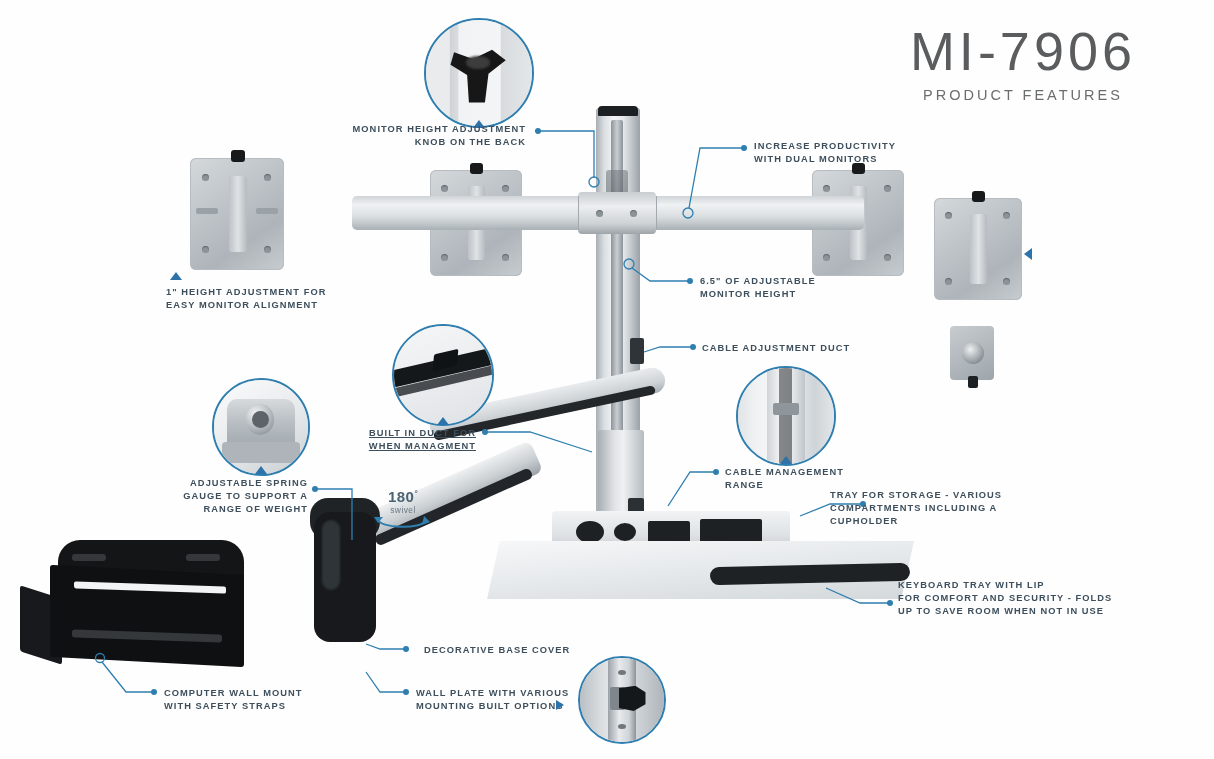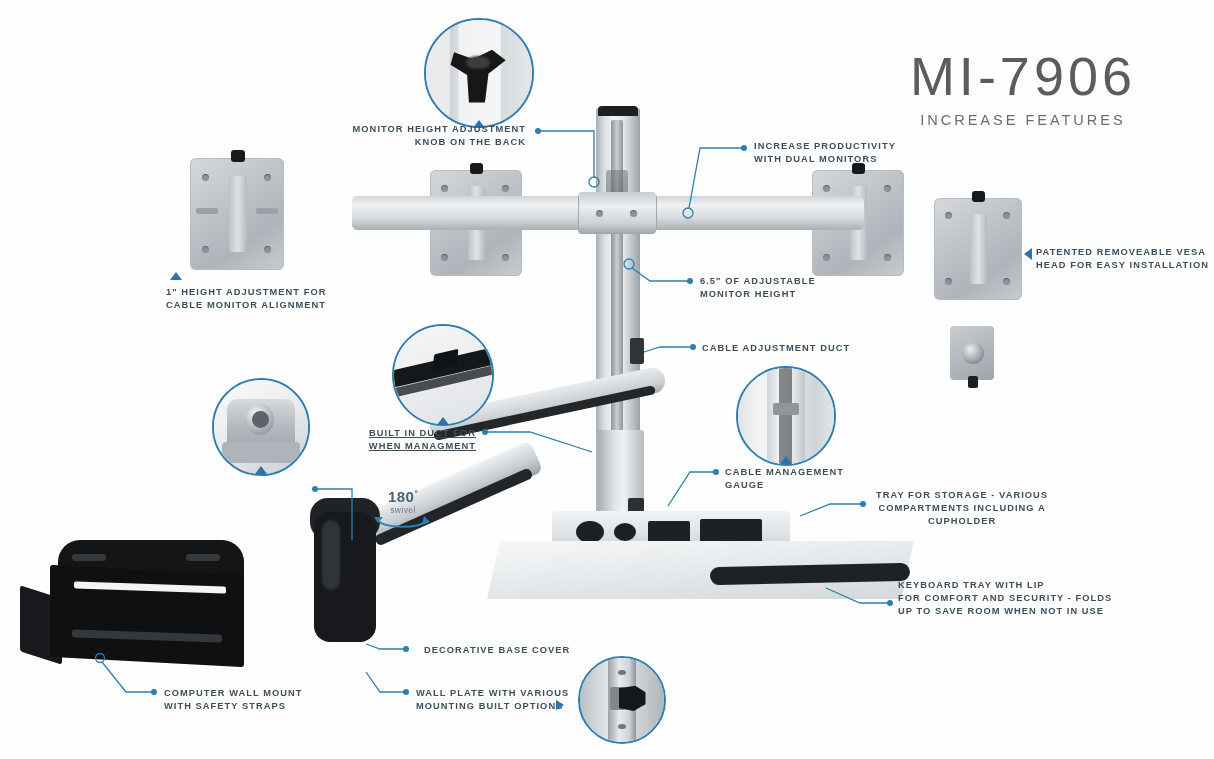--- a/index.html
+++ b/index.html
@@ -10,21 +10,21 @@
   }
   #stage{
     position:relative;
     width:1214px;
     height:759px;
     background:#fefefe;
     overflow:hidden;
   }
 
   
-  .title-block{position:absolute;right:78px;top:24px;text-align:center;margin-top:25px;}
+  .title-block{position:absolute;right:78px;top:24px;text-align:center;}
   .title-main{
     font-size:54px;letter-spacing:4px;color:#5a5c5e;font-weight:400;
     line-height:1;white-space:nowrap;
   }
   .title-sub{
     margin-top:9px;font-size:14.5px;letter-spacing:3.0px;color:#6a6c6e;
     font-weight:400;white-space:nowrap;
   }
 
   
@@ -210,21 +210,21 @@
   .swivel .deg{font-size:8px;vertical-align:super;}
   .swivel .wordwrap{font-size:8.5px;color:#6b7a84;letter-spacing:.4px;margin-top:1px;}
 </style>
 </head>
 <body>
 
 <div id="stage">
 
   <div class="title-block">
     <div class="title-main">MI-7906</div>
-    <div class="title-sub">INCREASE FEATURES</div>
+    <div class="title-sub">PRODUCT FEATURES</div>
   </div>
 
   <div>
 
     <div class="vesa" style="left:190px;top:158px;width:94px;height:112px;">
       <div class="body"></div>
       <div class="topknob" style="left:41px;top:-8px;width:14px;height:12px;"></div>
       <div class="centerbar" style="left:39px;top:18px;width:18px;height:76px;"></div>
       <div class="holev" style="left:12px;top:16px;"></div>
       <div class="holev" style="left:74px;top:16px;"></div>
@@ -420,53 +420,54 @@
   </div>
 
   <div class="label right" style="left:300px;top:123px;width:226px;">
     <div>MONITOR HEIGHT ADJUSTMENT</div>
     <div>KNOB ON THE BACK</div>
   </div>
 
   <div class="tri up" style="left:170px;top:272px;"></div>
   <div class="label left" style="left:166px;top:286px;">
     <div>1" HEIGHT ADJUSTMENT FOR</div>
-    <div>CABLE MONITOR ALIGNMENT</div>
+    <div>EASY MONITOR ALIGNMENT</div>
   </div>
 
   <div class="label left" style="left:700px;top:275px;">
     <div>6.5" OF ADJUSTABLE</div>
     <div>MONITOR HEIGHT</div>
   </div>
 
   <div class="tri left" style="left:1024px;top:248px;"></div>
-  <div class="label left" style="left:1036px;top:246px;">
-    <div>PATENTED REMOVEABLE VESA</div>
-    <div>HEAD FOR EASY INSTALLATION</div>
-  </div>
 
   <div class="label left" style="left:702px;top:342px;">
     <div>CABLE ADJUSTMENT DUCT</div>
   </div>
 
   <div class="tri up" style="left:437px;top:417px;"></div>
   <div class="label right" style="left:306px;top:427px;width:170px;text-decoration:underline;">
     <div>BUILT IN DUCT FOR</div>
     <div>WHEN MANAGMENT</div>
   </div>
 
   <div class="tri up" style="left:255px;top:466px;"></div>
+  <div class="label right" style="left:130px;top:477px;width:178px;">
+    <div>ADJUSTABLE SPRING</div>
+    <div>GAUGE TO SUPPORT A</div>
+    <div>RANGE OF WEIGHT</div>
+  </div>
 
   <div class="tri up" style="left:780px;top:456px;"></div>
   <div class="label left" style="left:725px;top:466px;">
     <div>CABLE MANAGEMENT</div>
-    <div>GAUGE</div>
-  </div>
-
-  <div class="label left" style="left:876px;top:489px;text-align:center;">
+    <div>RANGE</div>
+  </div>
+
+  <div class="label left" style="left:830px;top:489px;">
     <div>TRAY FOR STORAGE - VARIOUS</div>
     <div>COMPARTMENTS INCLUDING A</div>
     <div>CUPHOLDER</div>
   </div>
 
   <div class="label left" style="left:898px;top:579px;">
     <div>KEYBOARD TRAY WITH LIP</div>
     <div>FOR COMFORT AND SECURITY - FOLDS</div>
     <div>UP TO SAVE ROOM WHEN NOT IN USE</div>
   </div>

